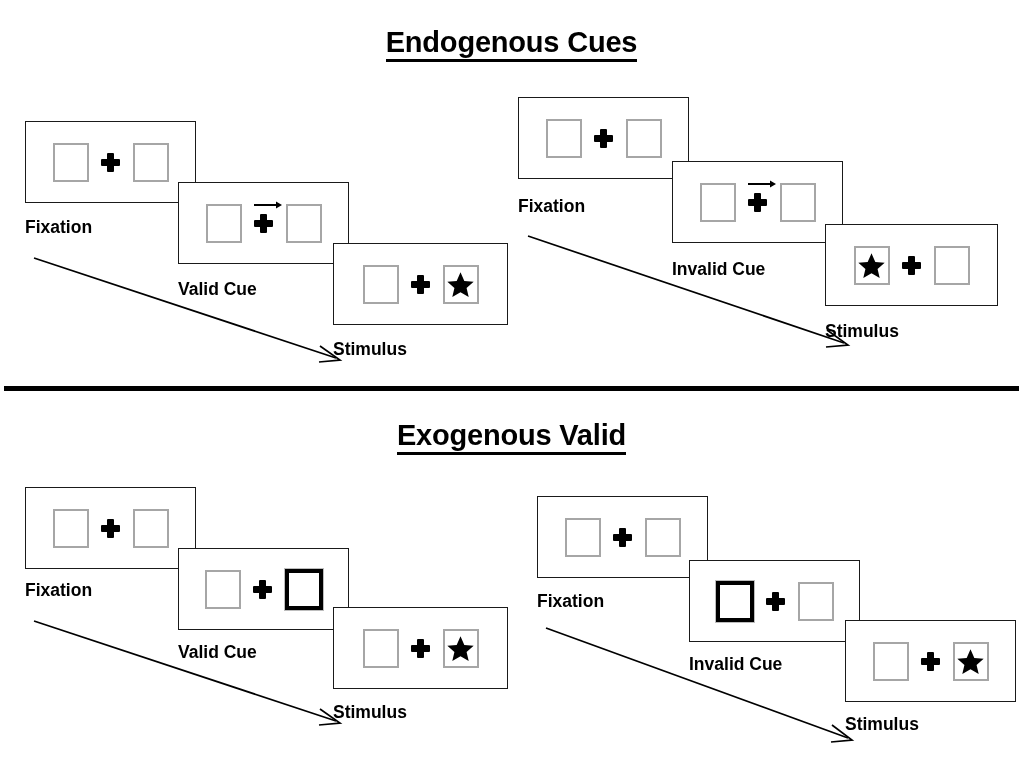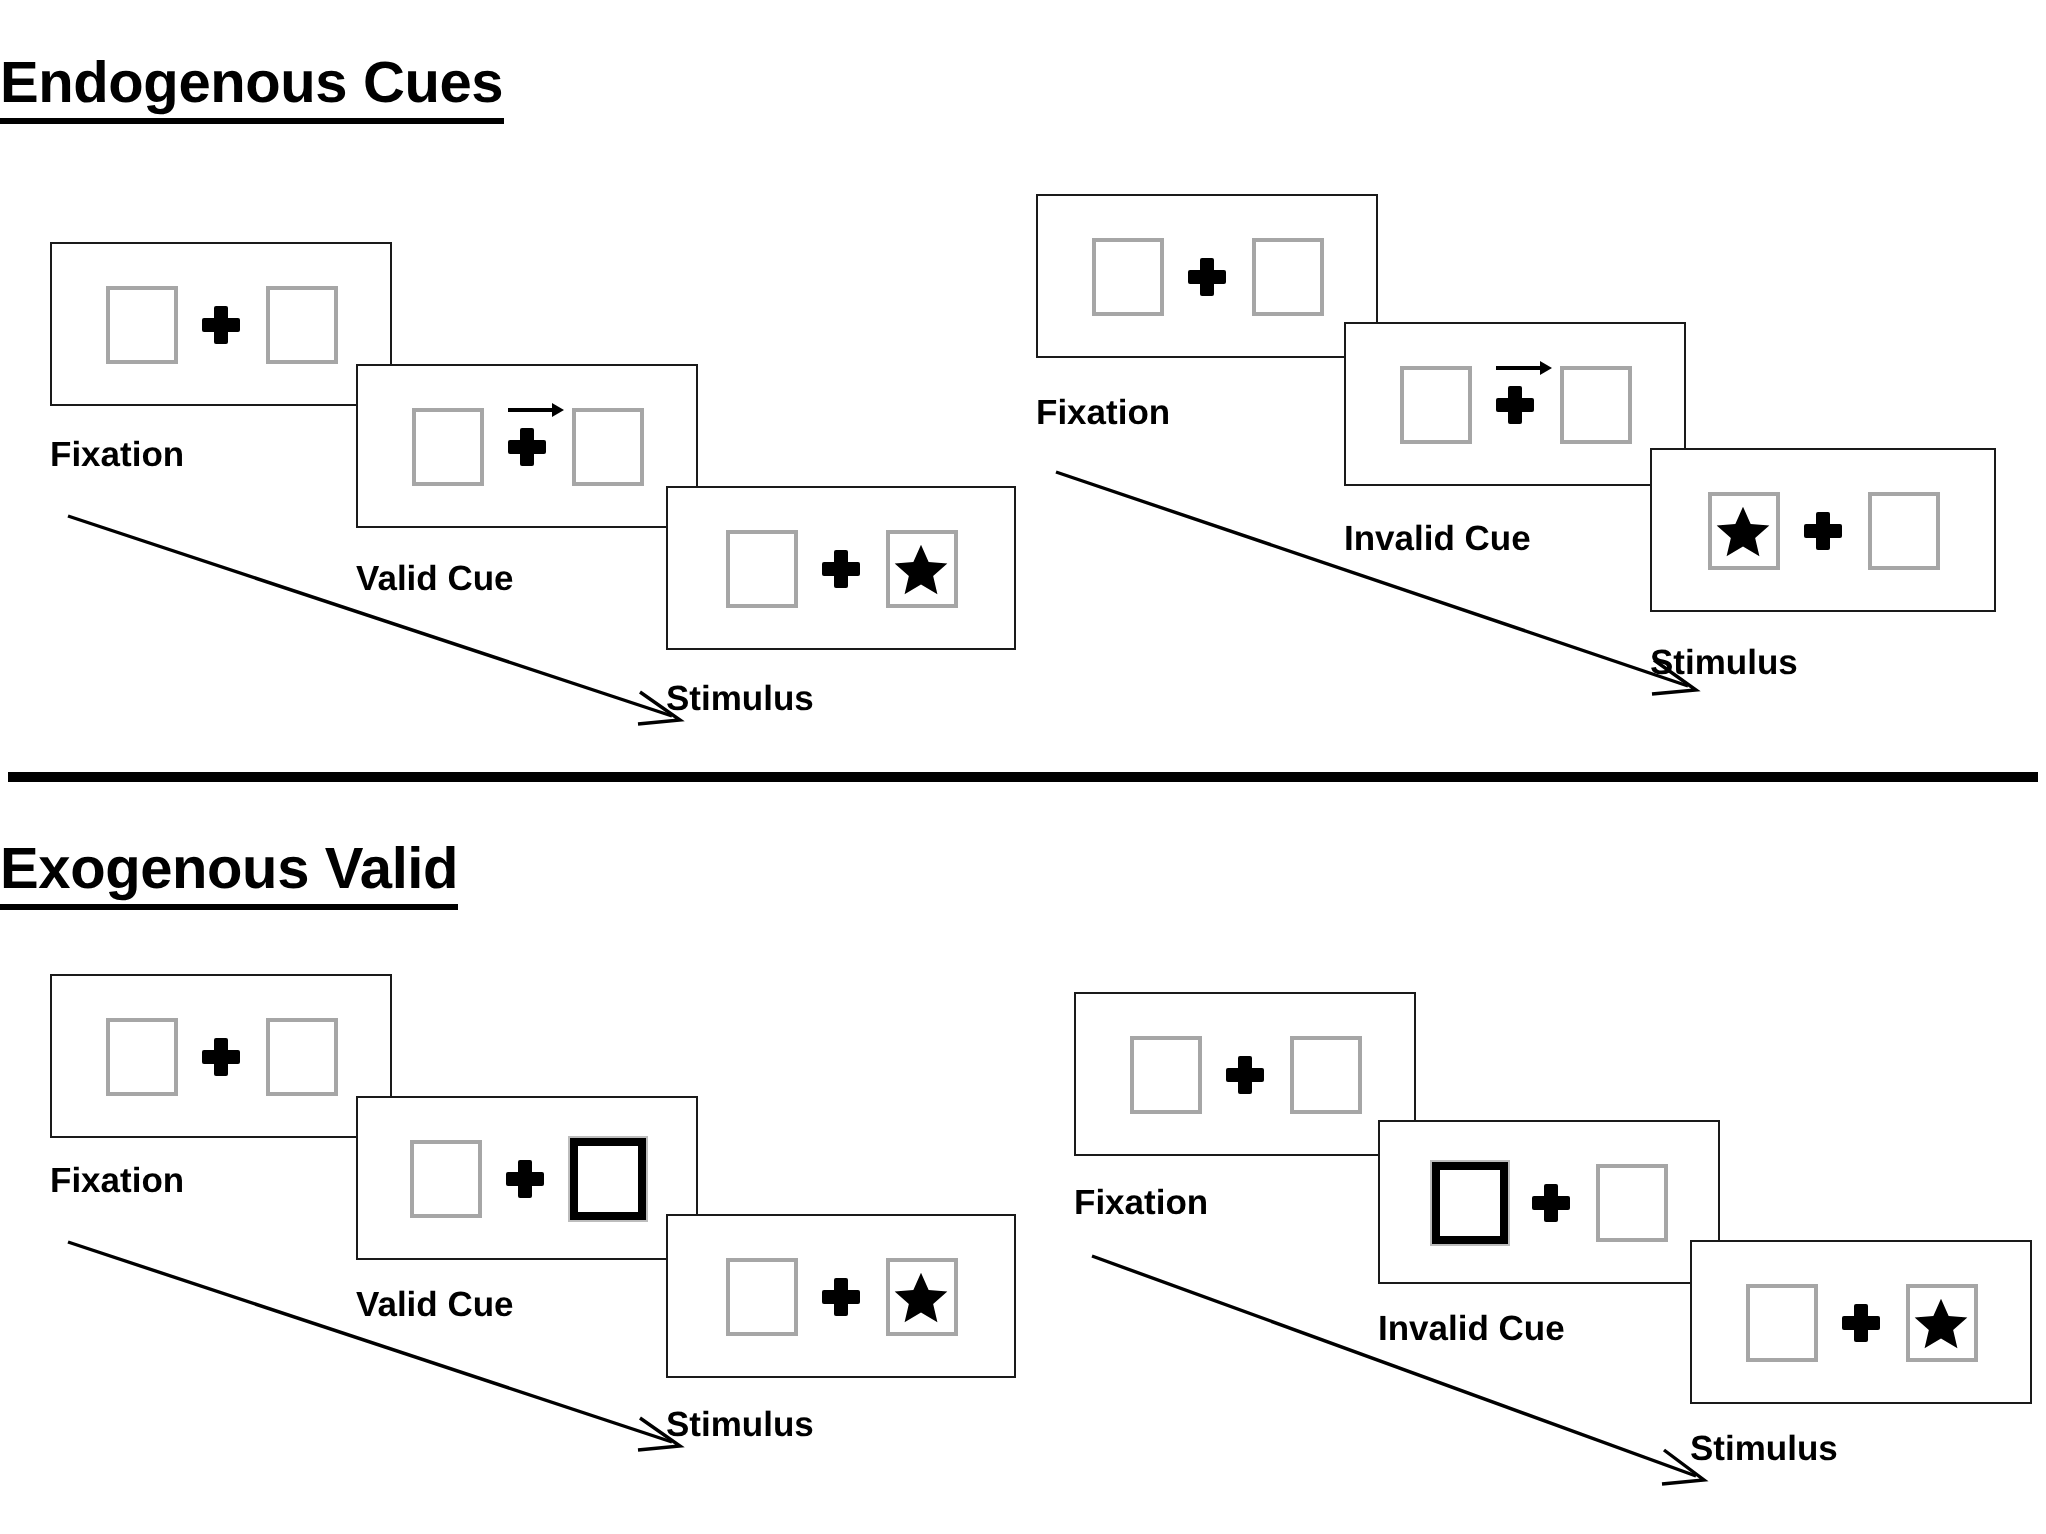--- a/index.html
+++ b/index.html
@@ -14,21 +14,21 @@
     overflow: hidden;
     font-family: "Liberation Sans", sans-serif;
     color: #000000;
   }
 
   
   .section-title {
     position: absolute;
     width: 100%;
     left: 0;
-    text-align: left;
+    text-align: center;
     font-size: 29px;
     font-weight: bold;
     letter-spacing: -0.2px;
   }
   .section-title span {
     border-bottom: 3px solid #000;
     padding-bottom: 1px;
   }
 
   

